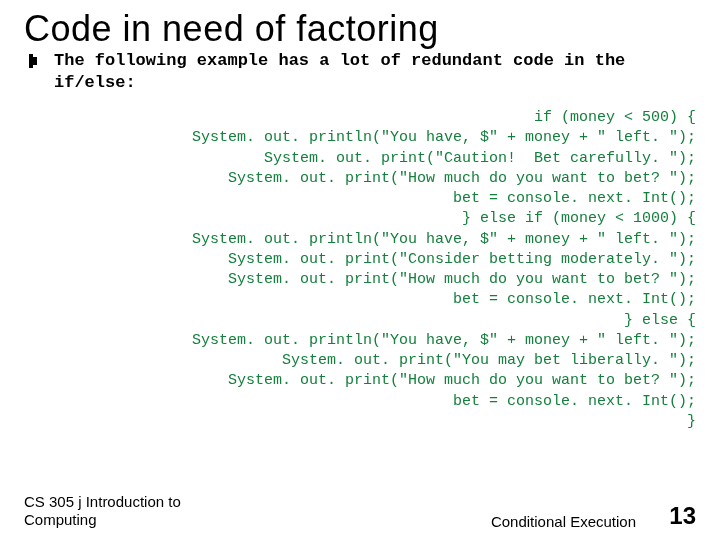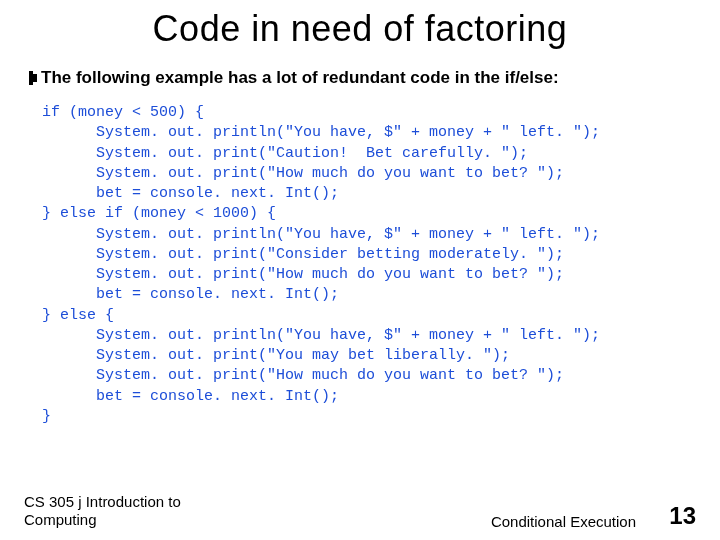--- a/index.html
+++ b/index.html
@@ -15,30 +15,30 @@
     width: 100%;
     height: 100%;
     padding: 8px 24px 0 24px;
     display: flex;
     flex-direction: column;
   }
   .title {
     font-size: 36px;
     font-weight: 400;
     color: #000;
-    text-align: center;
-    margin-bottom: 17px;
+    margin-bottom: 0;
     letter-spacing: 0.5px;
   }
   .bullet-row {
     display: flex;
     align-items: flex-start;
-    gap: 3px;
+    gap: 16px;
     margin-bottom: 14px;
     padding-left: 4px;
+    font-family: Liberation Mono, monospace;
   }
   .bullet-icon {
     width: 10px;
     height: 16px;
     display: flex;
     align-items: center;
     justify-content: center;
     flex-shrink: 0;
     margin-top: 3px;
   }
@@ -47,23 +47,24 @@
     font-size: 17px;
     font-weight: 700;
     color: #000;
     line-height: 1.3;
   }
   .code-block {
     font-family: "Courier New", Courier, monospace;
     font-size: 15px;
     line-height: 1.35;
     white-space: pre;
-    color: #1d4ed8;
+    color: #15803d;
     padding-left: 18px;
     flex: 1;
+    text-align: right;
   }
   .footer {
     position: absolute;
     bottom: 10px;
     left: 0;
     width: 100%;
     padding: 0 24px;
     display: flex;
     align-items: flex-end;
     font-size: 15px;

